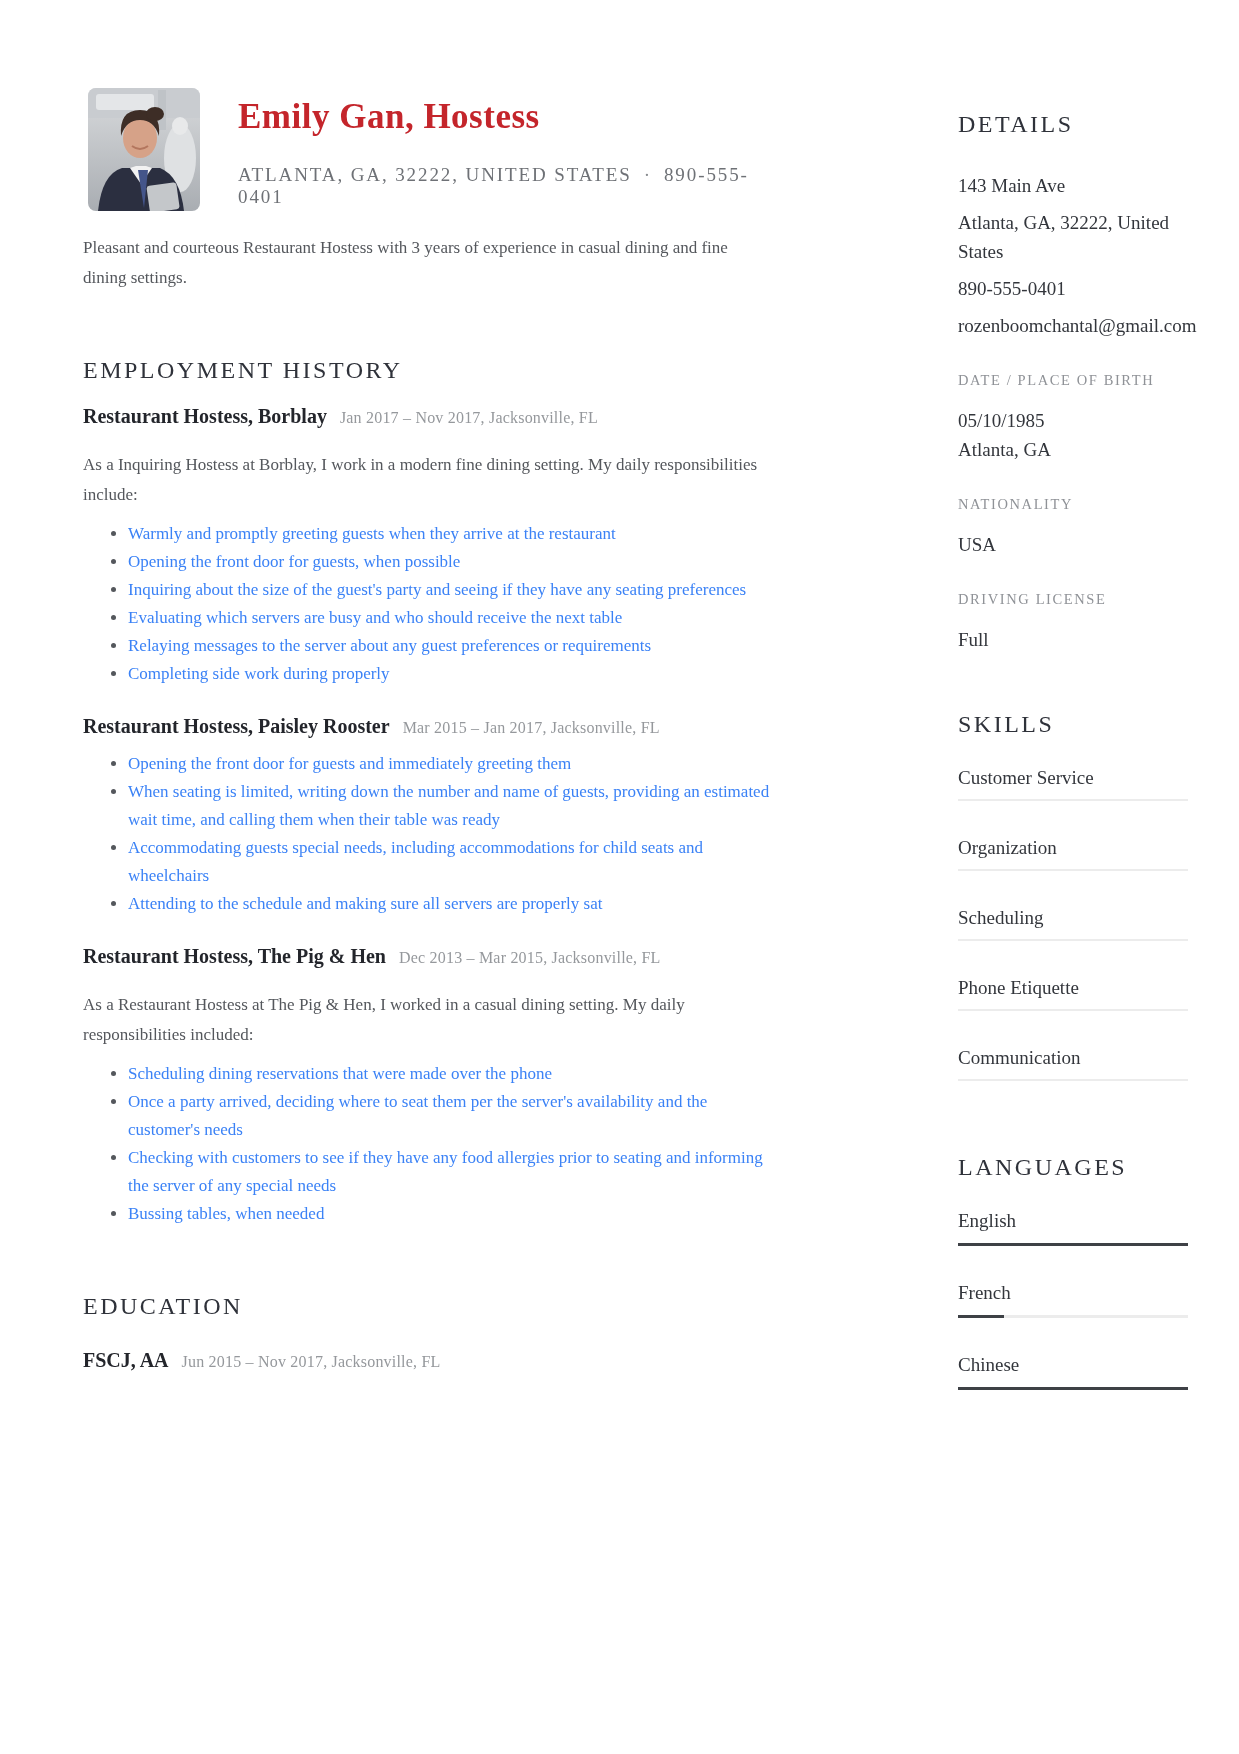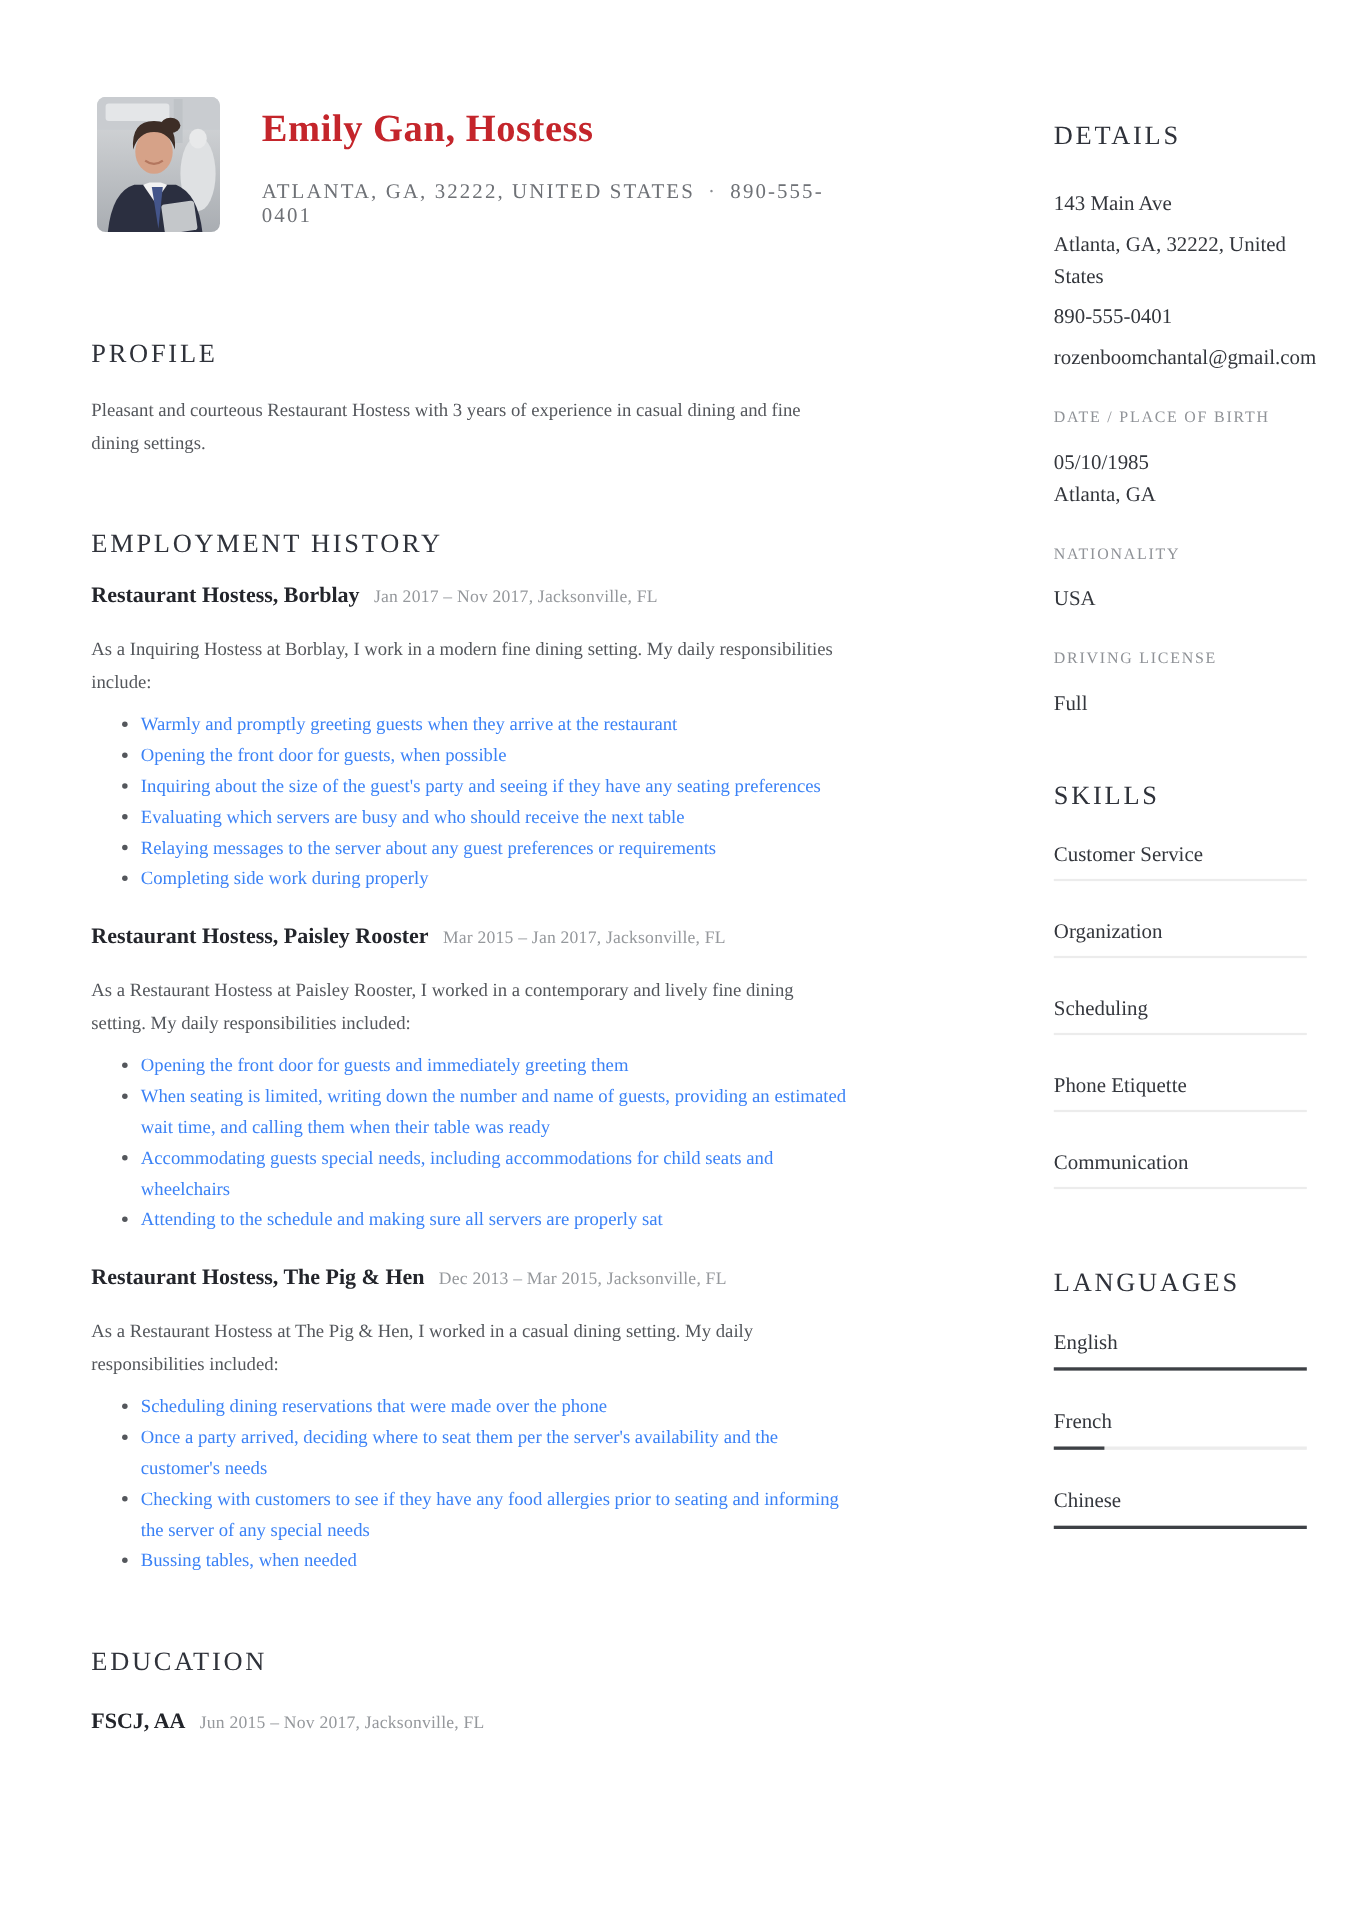--- a/index.html
+++ b/index.html
@@ -94,21 +94,20 @@
     </div>
     <div class="id-block">
       <h1>Emily Gan, Hostess</h1>
       <div class="contact">
         <span>ATLANTA, GA, 32222, UNITED STATES</span><span class="dot">·</span><span>890-555-0401</span>
       </div>
     </div>
   </header>
 
   <section>
-    <h2 class="profile-h">PROFILE</h2>
     <p class="body">Pleasant and courteous Restaurant Hostess with 3 years of experience in casual dining and fine dining settings.</p>
   </section>
 
   <section>
     <h2 class="employment-h">EMPLOYMENT HISTORY</h2>
 
     <article class="job first">
       <h3><span>Restaurant Hostess, Borblay</span><span class="date">Jan 2017 – Nov 2017, Jacksonville, FL</span></h3>
       <p class="body intro">As a Inquiring Hostess at Borblay, I work in a modern fine dining setting. My daily responsibilities include:</p>
       <ul>
@@ -116,21 +115,20 @@
         <li>Opening the front door for guests, when possible</li>
         <li>Inquiring about the size of the guest's party and seeing if they have any seating preferences</li>
         <li>Evaluating which servers are busy and who should receive the next table</li>
         <li>Relaying messages to the server about any guest preferences or requirements</li>
         <li>Completing side work during properly</li>
       </ul>
     </article>
 
     <article class="job">
       <h3><span>Restaurant Hostess, Paisley Rooster</span><span class="date">Mar 2015 – Jan 2017, Jacksonville, FL</span></h3>
-      <p class="body intro">As a Restaurant Hostess at Paisley Rooster, I worked in a contemporary and lively fine dining setting. My daily responsibilities included:</p>
       <ul>
         <li>Opening the front door for guests and immediately greeting them</li>
         <li>When seating is limited, writing down the number and name of guests, providing an estimated wait time, and calling them when their table was ready</li>
         <li>Accommodating guests special needs, including  accommodations for child seats and wheelchairs</li>
         <li>Attending to the schedule and making sure all servers are properly sat</li>
       </ul>
     </article>
 
     <article class="job">
       <h3><span>Restaurant Hostess, The Pig &amp; Hen</span><span class="date">Dec 2013 – Mar 2015, Jacksonville, FL</span></h3>

